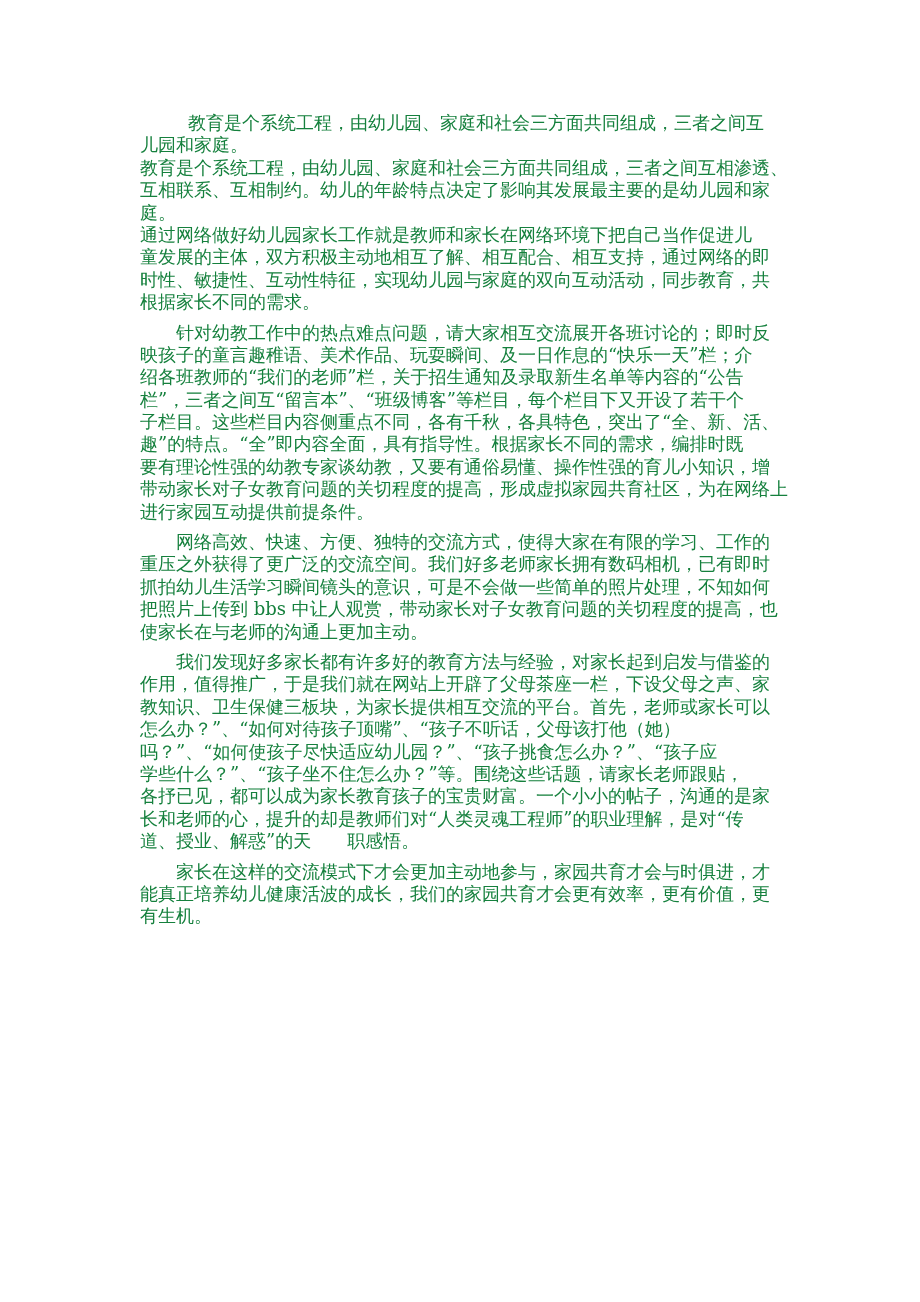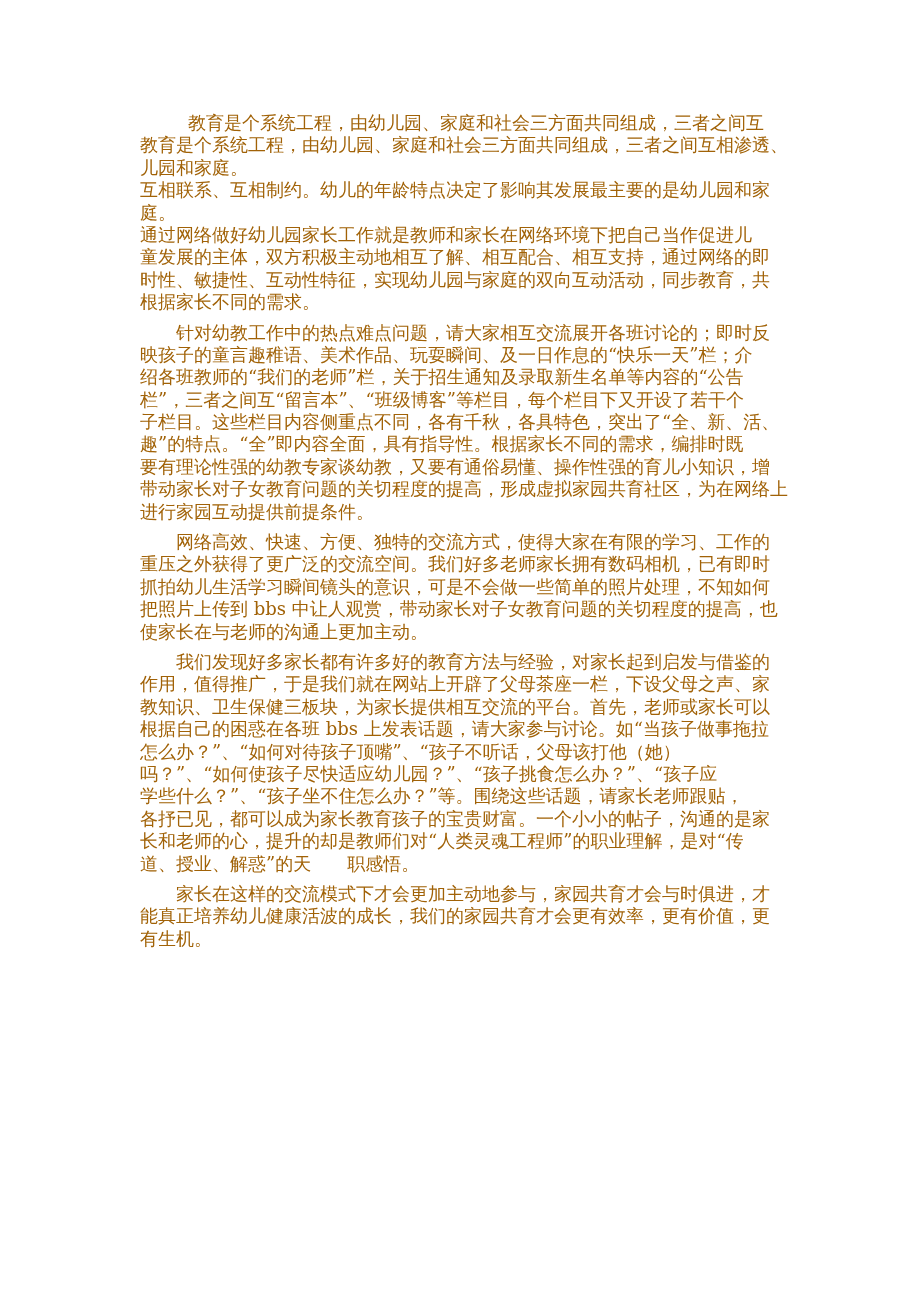--- a/index.html
+++ b/index.html
@@ -5,33 +5,33 @@
   html, body { margin: 0; padding: 0; background: #ffffff; }
   body { width: 920px; height: 1302px; position: relative; overflow: hidden; }
   .page {
     position: absolute;
     left: 140px;
     top: 112px;
     width: 652px;
     font-family: "DejaVu Serif", "Liberation Serif", serif;
     font-size: 18px;
     line-height: 22.4px;
-    color: #a16207;
+    color: #15803d;
   }
   .line { white-space: nowrap; height: 22.4px; }
   .indent { padding-left: 36px; margin-top: 8px; }
   .indent-wide { padding-left: 48px; }
 </style>
 </head>
 <body>
 
 <div class="page">
   <div class="line indent-wide">教育是个系统工程，由幼儿园、家庭和社会三方面共同组成，三者之间互</div>
+  <div class="line">儿园和家庭。</div>
   <div class="line">教育是个系统工程，由幼儿园、家庭和社会三方面共同组成，三者之间互相渗透、</div>
-  <div class="line">儿园和家庭。</div>
   <div class="line">互相联系、互相制约。幼儿的年龄特点决定了影响其发展最主要的是幼儿园和家</div>
   <div class="line">庭。</div>
   <div class="line">通过网络做好幼儿园家长工作就是教师和家长在网络环境下把自己当作促进儿</div>
   <div class="line">童发展的主体，双方积极主动地相互了解、相互配合、相互支持，通过网络的即</div>
   <div class="line">时性、敏捷性、互动性特征，实现幼儿园与家庭的双向互动活动，同步教育，共</div>
   <div class="line">根据家长不同的需求。</div>
   <div class="line indent">针对幼教工作中的热点难点问题，请大家相互交流展开各班讨论的；即时反</div>
   <div class="line">映孩子的童言趣稚语、美术作品、玩耍瞬间、及一日作息的“快乐一天”栏；介</div>
   <div class="line">绍各班教师的“我们的老师”栏，关于招生通知及录取新生名单等内容的“公告</div>
   <div class="line">栏”，三者之间互“留言本”、“班级博客”等栏目，每个栏目下又开设了若干个</div>
@@ -41,21 +41,20 @@
   <div class="line">带动家长对子女教育问题的关切程度的提高，形成虚拟家园共育社区，为在网络上</div>
   <div class="line">进行家园互动提供前提条件。</div>
   <div class="line indent">网络高效、快速、方便、独特的交流方式，使得大家在有限的学习、工作的</div>
   <div class="line">重压之外获得了更广泛的交流空间。我们好多老师家长拥有数码相机，已有即时</div>
   <div class="line">抓拍幼儿生活学习瞬间镜头的意识，可是不会做一些简单的照片处理，不知如何</div>
   <div class="line">把照片上传到 bbs 中让人观赏，带动家长对子女教育问题的关切程度的提高，也</div>
   <div class="line">使家长在与老师的沟通上更加主动。</div>
   <div class="line indent">我们发现好多家长都有许多好的教育方法与经验，对家长起到启发与借鉴的</div>
   <div class="line">作用，值得推广，于是我们就在网站上开辟了父母茶座一栏，下设父母之声、家</div>
   <div class="line">教知识、卫生保健三板块，为家长提供相互交流的平台。首先，老师或家长可以</div>
-  <div class="line">根据自己的困惑在各班 bbs 上发表话题，请大家参与讨论。如“当孩子做事拖拉</div>
   <div class="line">怎么办？”、“如何对待孩子顶嘴”、“孩子不听话，父母该打他（她）</div>
   <div class="line">吗？”、“如何使孩子尽快适应幼儿园？”、“孩子挑食怎么办？”、“孩子应</div>
   <div class="line">学些什么？”、“孩子坐不住怎么办？”等。围绕这些话题，请家长老师跟贴，</div>
   <div class="line">各抒已见，都可以成为家长教育孩子的宝贵财富。一个小小的帖子，沟通的是家</div>
   <div class="line">长和老师的心，提升的却是教师们对“人类灵魂工程师”的职业理解，是对“传</div>
   <div class="line">道、授业、解惑”的天　　职感悟。</div>
   <div class="line indent">家长在这样的交流模式下才会更加主动地参与，家园共育才会与时俱进，才</div>
   <div class="line">能真正培养幼儿健康活波的成长，我们的家园共育才会更有效率，更有价值，更</div>
   <div class="line">有生机。</div>
 </div>

